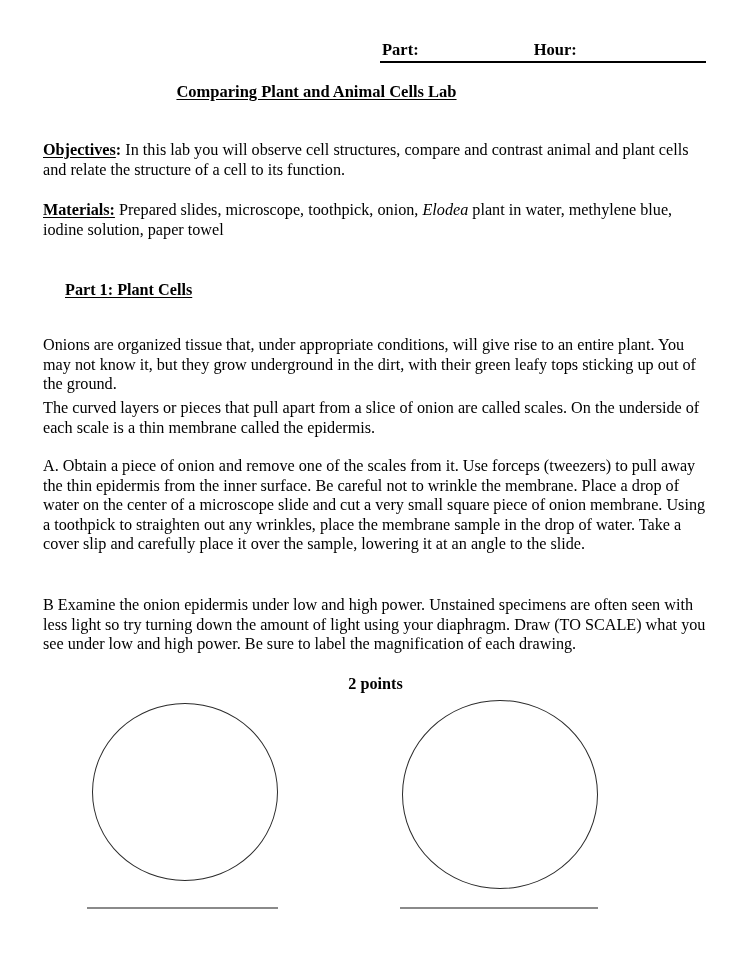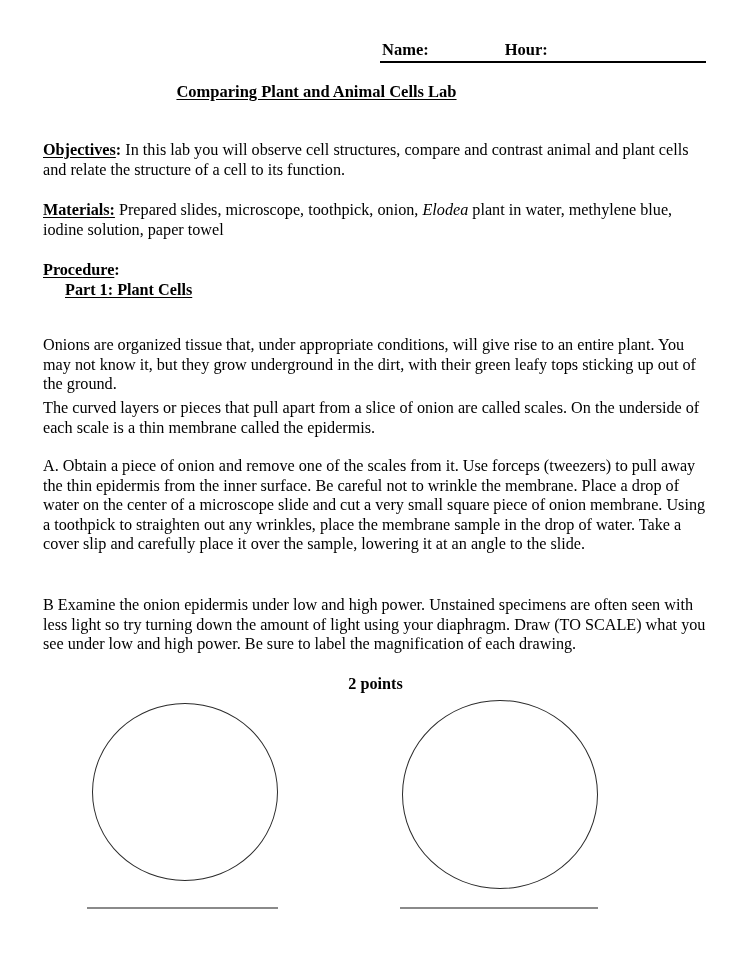--- a/index.html
+++ b/index.html
@@ -39,21 +39,21 @@
     height: 21px;
     white-space: nowrap;
   }
   .header-label {
     font-weight: bold;
     font-size: 16.5px;
     line-height: 19px;
     display: inline-block;
   }
   .header-label.name-label { margin-left: 2px; }
-  .header-label.hour-label { margin-left: 72px; }
+  .header-label.hour-label { margin-left: 111px; }
 
   
   .doc-title {
     position: absolute;
     left: 0;
     top: 82px;
     width: 633px;
     text-align: center;
     font-size: 16.5px;
     font-weight: bold;
@@ -133,40 +133,37 @@
     width: 198px;
   }
 </style>
 </head>
 <body>
 
 <div class="page">
 
   <div class="header-row">
     <div class="header-fields">
-      <span class="header-label name-label">Name:</span>
+      <span class="header-label name-label">Part:</span>
       <span class="header-label hour-label">Hour:</span>
     </div>
   </div>
 
   <div class="doc-title">
     <span class="u">Comparing Plant and Animal Cells Lab</span>
   </div>
 
   <div class="block b-materials">
     <span class="lead-u">Materials:</span><span>  Prepared slides, microscope, toothpick, onion, </span><span class="ital">Elodea</span><span>  plant in water, methylene blue, iodine solution, paper towel</span>
   </div>
 
   <div class="block b-objectives">
     <span class="lead-u">Objectives</span><span class="lead">:</span><span>  In this lab you will observe cell structures, compare and contrast animal and plant cells and relate the structure of a cell to its function.</span>
   </div>
 
-  <div class="block b-procedure">
-    <span class="lead-u">Procedure</span><span class="lead">:</span>
-  </div>
 
   <div class="block b-part1">
     <span class="lead-u">Part 1:  Plant Cells</span>
   </div>
 
   <div class="block b-para1">Onions are organized tissue that, under appropriate conditions, will give rise to an entire plant.  You may not know it, but they grow underground in the dirt, with their green leafy tops sticking up out of the ground.</div>
 
   <div class="block b-para2">The curved layers or pieces that pull apart from a slice of onion are called scales.  On the underside of each scale is a thin membrane called the epidermis.</div>
 
   <div class="block b-para3">A.  Obtain a piece of onion and remove one of the scales from it.  Use forceps (tweezers) to pull away the thin epidermis from the inner surface.  Be careful not to wrinkle the membrane.  Place a drop of water on the center of a microscope slide and cut a very small square piece of onion membrane.  Using a toothpick to straighten out any wrinkles, place the membrane sample in the drop of water.  Take a cover slip and carefully place it over the sample, lowering it at an angle to the slide.</div>

